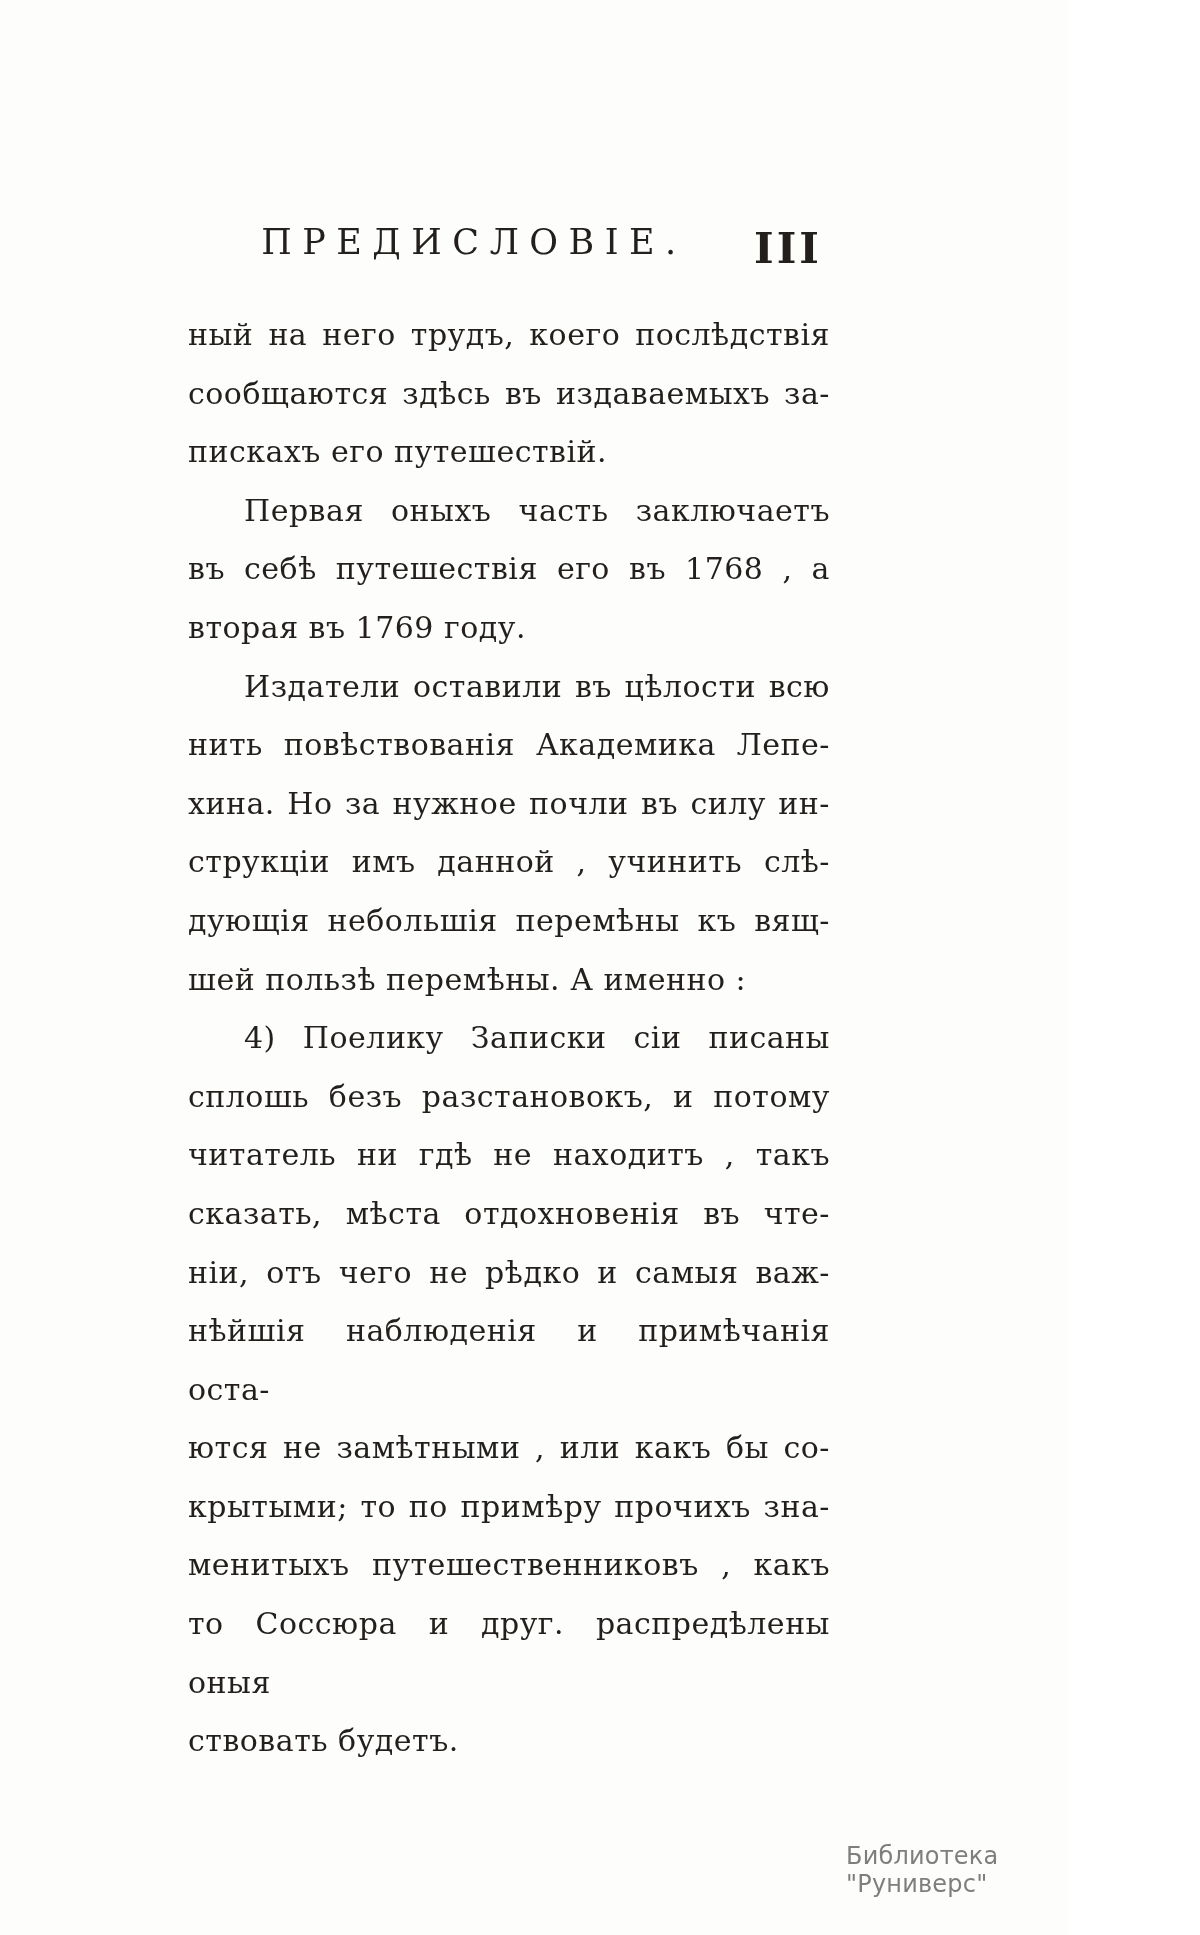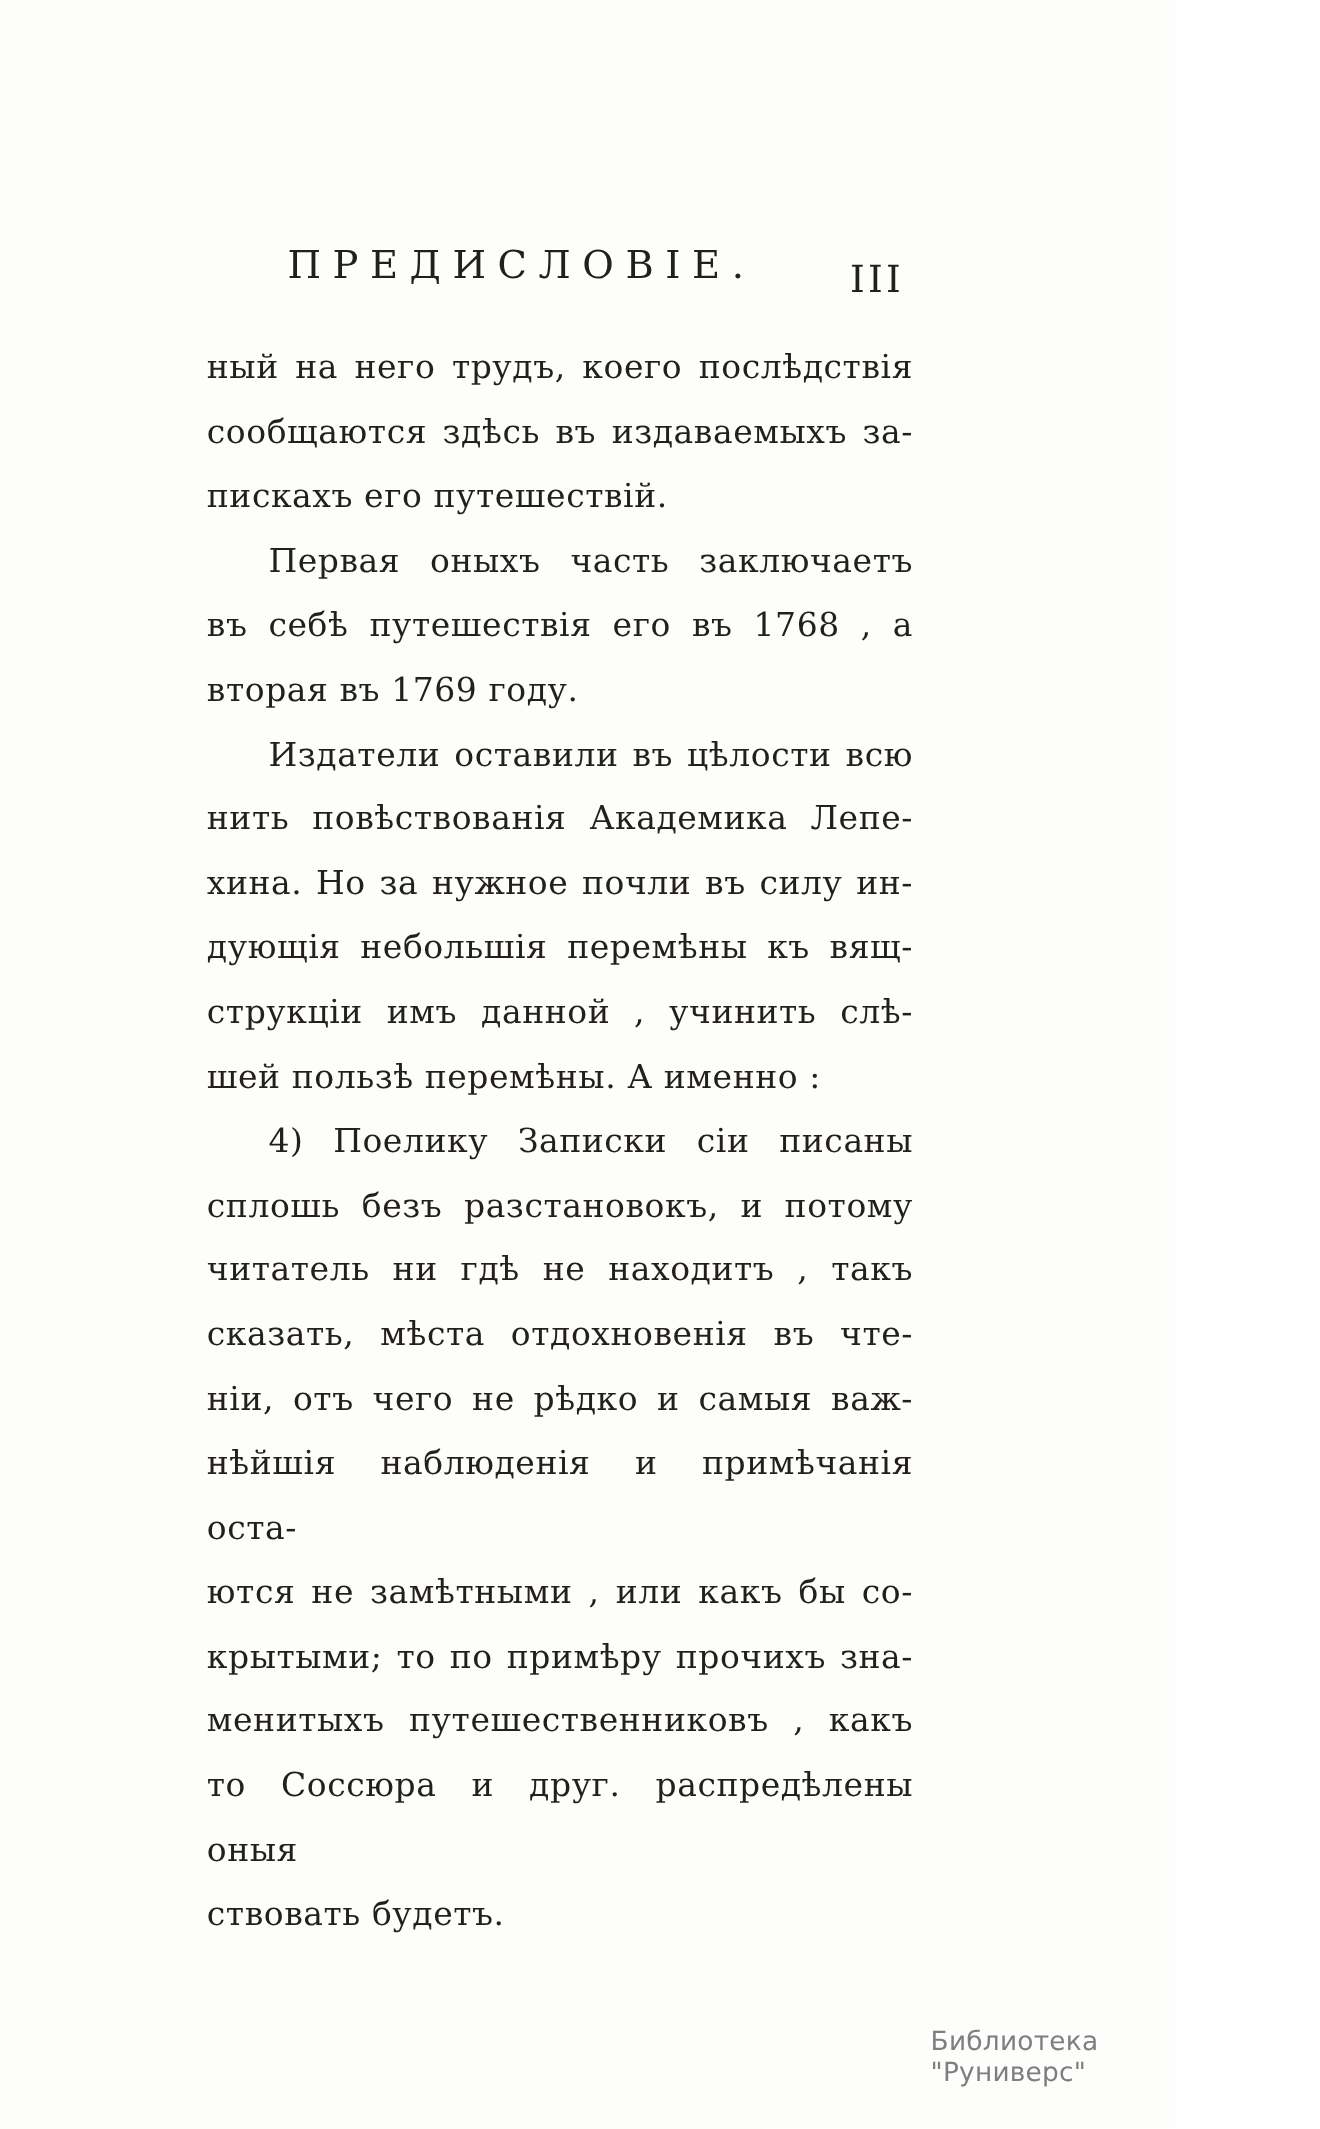--- a/index.html
+++ b/index.html
@@ -30,24 +30,24 @@
     right: 70px;
     text-align: center;
     font-size: 35px;
     letter-spacing: 0.30em;
     font-weight: 400;
     white-space: nowrap;
   }
   .page-number {
     position: absolute;
     right: 8px;
-    top: 12px;
-    font-size: 34px;
+    top: 2px;
+    font-size: 42px;
     letter-spacing: 3px;
-    font-weight: 400;
+    font-weight: 700;
   }
   
   .body-text {
     position: absolute;
     left: 188px;
     top: 306px;
     width: 642px;
   }
   .line {
     font-size: 30px;
@@ -88,22 +88,22 @@
   <div class="body-text">
     <div class="line">ный на него трудъ, коего послѣдствія</div>
     <div class="line">сообщаются здѣсь въ издаваемыхъ за-</div>
     <div class="line pend">пискахъ его путешествій.</div>
     <div class="line indent">Первая оныхъ часть заключаетъ</div>
     <div class="line">въ себѣ путешествія его въ 1768 , а</div>
     <div class="line pend">вторая въ 1769 году.</div>
     <div class="line indent">Издатели оставили въ цѣлости всю</div>
     <div class="line">нить повѣствованія Академика Лепе-</div>
     <div class="line">хина. Но за нужное почли въ силу ин-</div>
+    <div class="line">струкціи имъ данной , учинить слѣ-</div>
     <div class="line">дующія небольшія перемѣны къ вящ-</div>
-    <div class="line">струкціи имъ данной , учинить слѣ-</div>
     <div class="line pend">шей пользѣ перемѣны. А именно :</div>
     <div class="line indent">4) Поелику Записки сіи писаны</div>
     <div class="line">сплошь безъ разстановокъ, и потому</div>
     <div class="line">читатель ни гдѣ не находитъ , такъ</div>
     <div class="line">сказать, мѣста отдохновенія въ чте-</div>
     <div class="line">ніи, отъ чего не рѣдко и самыя важ-</div>
     <div class="line">нѣйшія наблюденія и примѣчанія оста-</div>
     <div class="line">ются не замѣтными , или какъ бы со-</div>
     <div class="line">крытыми; то по примѣру прочихъ зна-</div>
     <div class="line">менитыхъ путешественниковъ , какъ</div>

